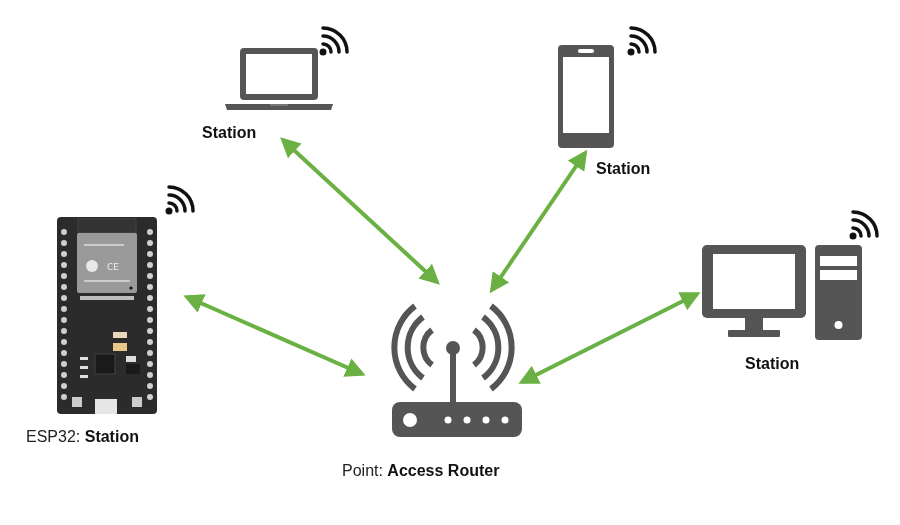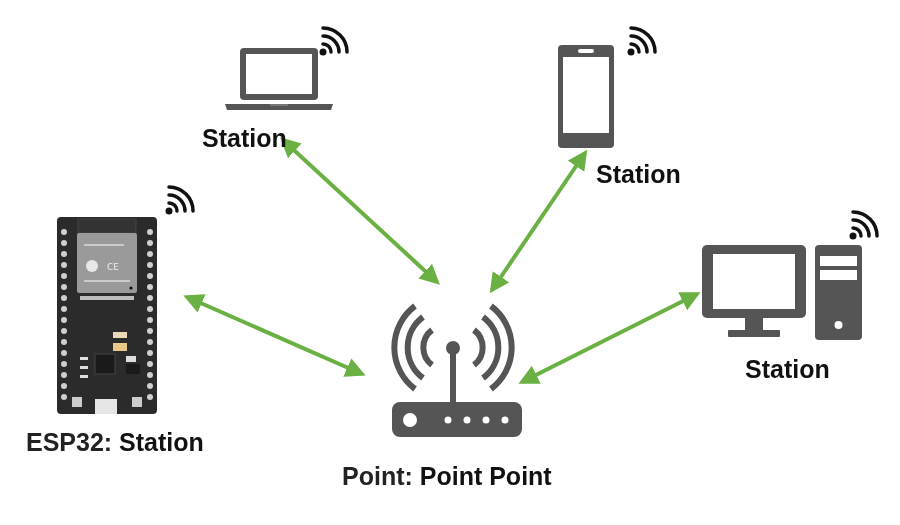--- a/index.html
+++ b/index.html
@@ -1,21 +1,21 @@
 <!DOCTYPE html>
 <html><head>
   <meta charset="utf-8">
   <style>
     html, body { margin: 0; padding: 0; background: #ffffff; }
     body { width: 900px; height: 525px; position: relative; overflow: hidden;
            font-family: "Liberation Sans", "DejaVu Sans", sans-serif; }
     #diagram { position: absolute; left: 0; top: 0; width: 900px; height: 525px; }
-    .lbl { position: absolute; font-size: 25px; color: #111; white-space: nowrap; }
+    .lbl { position: absolute; font-size: 16px; color: #111; white-space: nowrap; }
     .lbl b { font-weight: 700; }
-    .lbl .n { font-weight: 700; color: #222; }
+    .lbl .n { font-weight: 400; color: #222; }
   </style>
 </head>
 <body>
 
 <svg id="diagram" viewBox="0 0 900 525" xmlns="http://www.w3.org/2000/svg">
   <defs>
     <marker id="ah" viewBox="0 0 10 10" refX="8" refY="5" markerWidth="5" markerHeight="5" orient="auto-start-reverse">
       <path d="M0,0 L10,5 L0,10 z" fill="#6ab042"></path>
     </marker>
   </defs>
@@ -158,14 +158,14 @@
 <div class="lbl" style="left:596px; top:160px;">
   <b>Station</b>
 </div>
 <div class="lbl" style="left:745px; top:355px;">
   <b>Station</b>
 </div>
 <div class="lbl" style="left:26px; top:428px;">
   <span class="n">ESP32: </span><b>Station</b>
 </div>
 <div class="lbl" style="left:342px; top:462px;">
-  <span class="n">Point: </span><b>Point Point</b>
+  <span class="n">Point: </span><b>Access Router</b>
 </div>
 
 </body></html>

